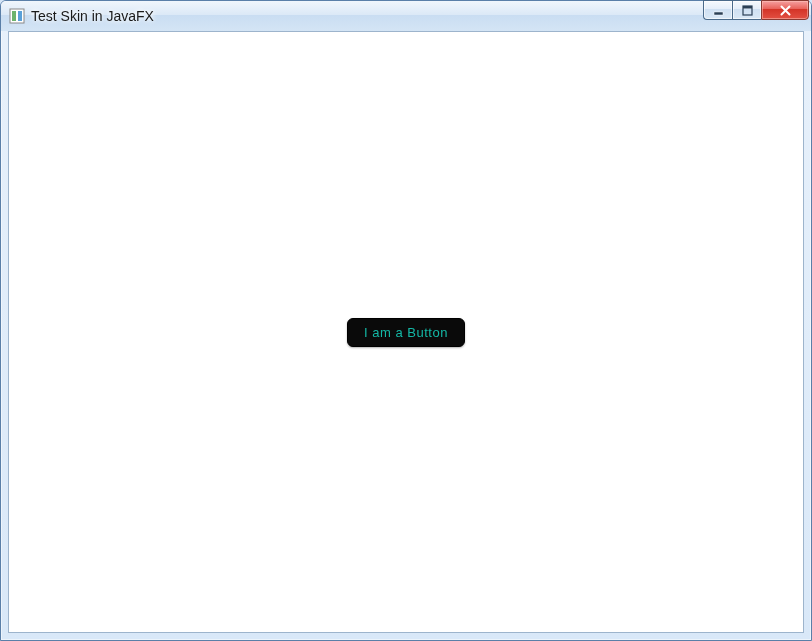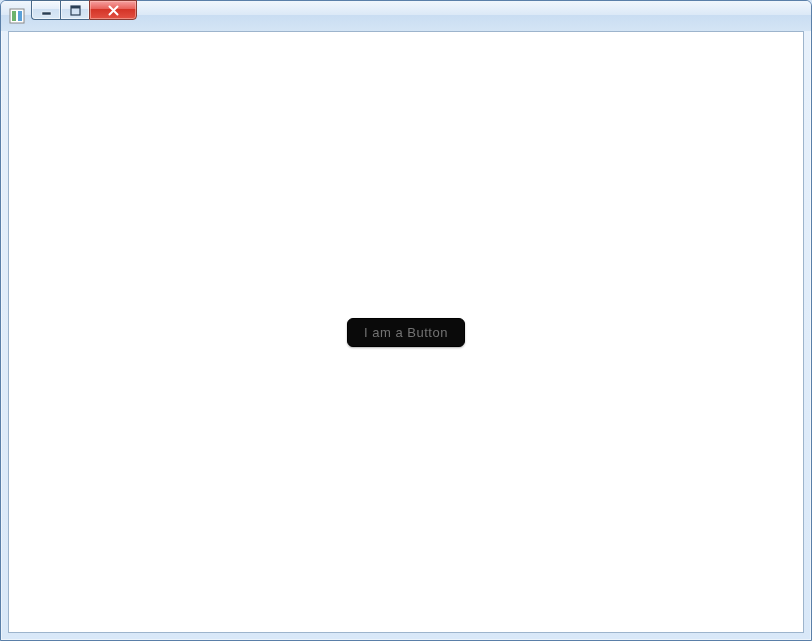--- a/index.html
+++ b/index.html
@@ -107,21 +107,21 @@
       margin: 0 7px 7px 7px;
       background: #ffffff;
       border: 1px solid #9db4cc;
       display: flex;
       align-items: center;
       justify-content: center;
     }
     
     .fx-button {
       background: #0a0a0a;
-      color: #737373;
+      color: #14b8a6;
       border: 1px solid #000;
       border-radius: 6px;
       padding: 6px 16px;
       font-size: 13px;
       font-family: "Segoe UI", sans-serif;
       letter-spacing: 0.5px;
       cursor: default;
       box-shadow: 0 1px 2px rgba(0,0,0,0.3);
     }
   </style>
@@ -130,20 +130,21 @@
 
 <div class="window">
   <div class="titlebar">
     <span class="app-icon">
       <svg width="16" height="16" viewBox="0 0 16 16">
         <rect x="1" y="1" width="14" height="14" fill="#fff" stroke="#888" stroke-width="1"></rect>
         <rect x="3" y="3" width="4" height="10" fill="#6db36d"></rect>
         <rect x="9" y="3" width="4" height="10" fill="#5aa0d8"></rect>
       </svg>
     </span>
+    <span class="title-text">Test Skin in JavaFX</span>
     <div class="window-controls">
       <div class="win-btn win-btn-min" title="Minimize">
         <svg width="11" height="11" viewBox="0 0 11 11">
           <rect x="1" y="7" width="9" height="3" fill="#2a3f55" stroke="#fff" stroke-width="0.5"></rect>
         </svg>
       </div>
       <div class="win-btn win-btn-max" title="Maximize">
         <svg width="11" height="11" viewBox="0 0 11 11">
           <rect x="1" y="1" width="9" height="9" fill="none" stroke="#2a3f55" stroke-width="1.2"></rect>
           <rect x="1" y="1" width="9" height="2.5" fill="#2a3f55"></rect>

